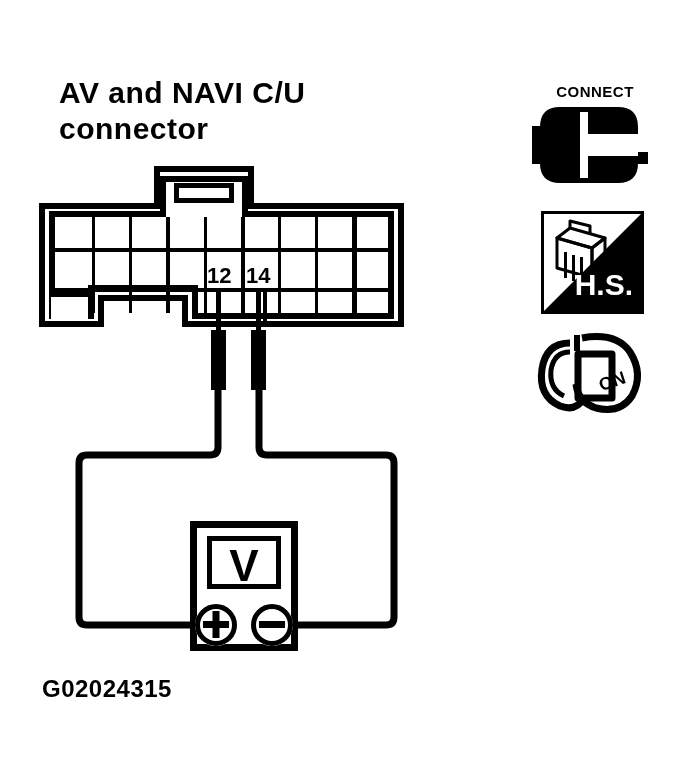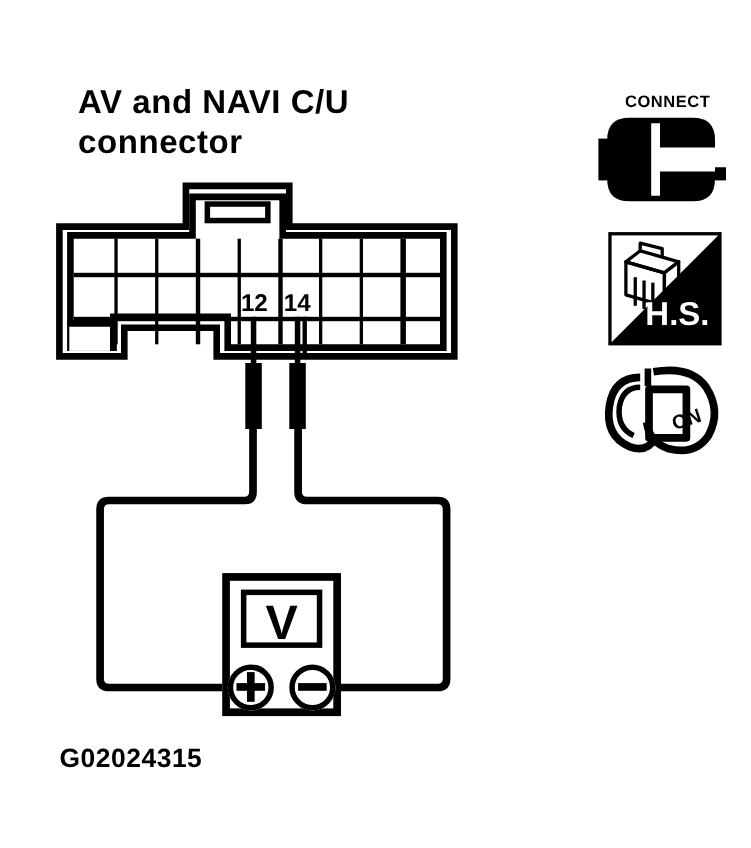--- a/index.html
+++ b/index.html
@@ -11,21 +11,21 @@
   body {
     width: 683px;
     height: 771px;
     position: relative;
     overflow: hidden;
     font-family: "Liberation Sans", sans-serif;
     color: #000000;
   }
   #figure-root {
     position: absolute;
-    left: 16px;
+    left: 4px;
     top: 0;
     width: 543px;
     height: 771px;
   }
   #figure-svg {
     position: absolute;
     left: 0;
     top: 0;
     display: block;
   }

